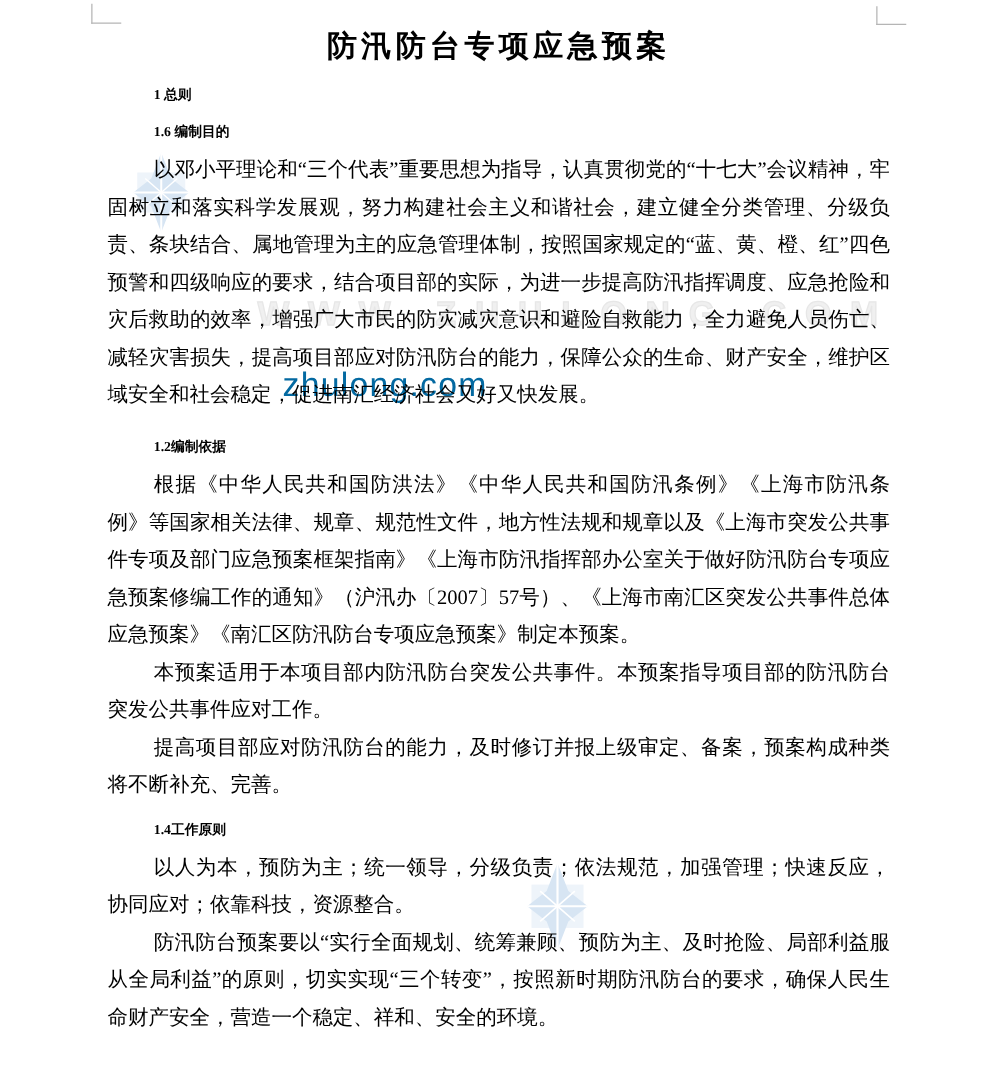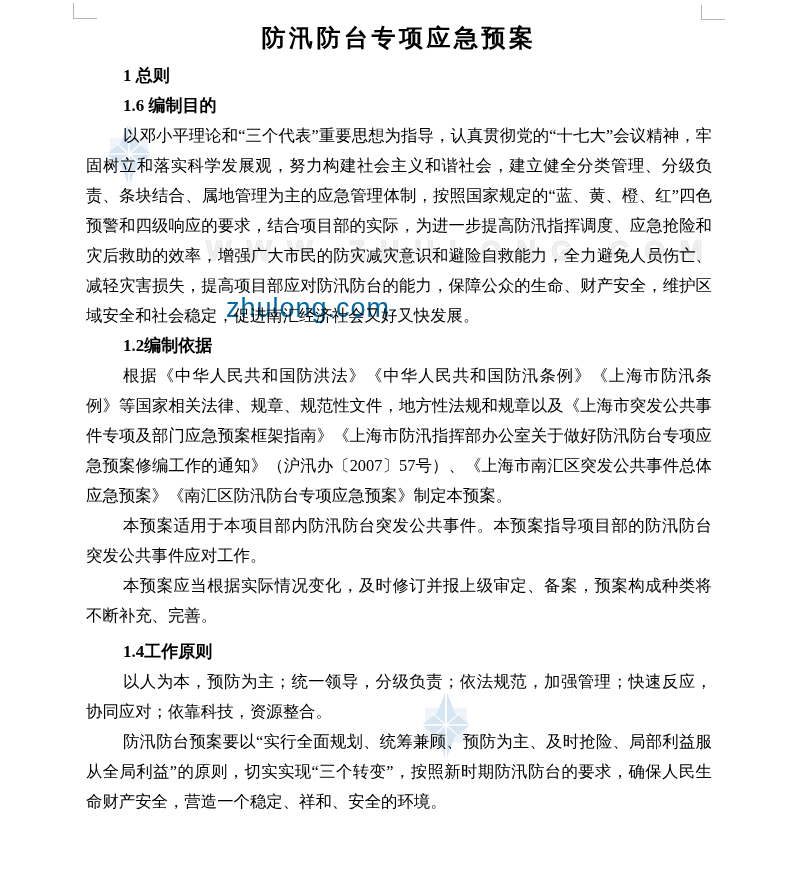--- a/index.html
+++ b/index.html
@@ -47,27 +47,27 @@
     padding: 0 84px 16px 86px;
   }
   .doc-title {
     margin: 20px 0 0 0;
     font-size: 24px; font-weight: bold;
     line-height: 36px;
     text-align: center;
     letter-spacing: 3.5px;
   }
   .hd {
-    font-size: 17px; font-weight: bold;
+    font-size: 11px; font-weight: bold;
     line-height: 30px;
     margin: 0; padding-left: 37px;
   }
   .hA { margin-top: 5px; }
   .hB { margin-top: 0; }
-  .hC { margin-top: 0; }
+  .hC { margin-top: 12px; }
   .hD { margin-top: 6px; }
   .par {
     margin: 0;
     font-size: 16.4px;
     line-height: 30px;
     text-align: justify;
     text-indent: 37px;
   }
 </style>
 </head>
@@ -104,20 +104,20 @@
 
     <h2 class="hd hA">1 总则</h2>
 
     <h2 class="hd hB">1.6 编制目的</h2>
     <p class="par">以邓小平理论和“三个代表”重要思想为指导，认真贯彻党的“十七大”会议精神，牢固树立和落实科学发展观，努力构建社会主义和谐社会，建立健全分类管理、分级负责、条块结合、属地管理为主的应急管理体制，按照国家规定的“蓝、黄、橙、红”四色预警和四级响应的要求，结合项目部的实际，为进一步提高防汛指挥调度、应急抢险和灾后救助的效率，增强广大市民的防灾减灾意识和避险自救能力，全力避免人员伤亡、减轻灾害损失，提高项目部应对防汛防台的能力，保障公众的生命、财产安全，维护区域安全和社会稳定，促进南汇经济社会又好又快发展。</p>
 
     <h2 class="hd hC">1.2编制依据</h2>
     <p class="par">根据《中华人民共和国防洪法》《中华人民共和国防汛条例》《上海市防汛条例》等国家相关法律、规章、规范性文件，地方性法规和规章以及《上海市突发公共事件专项及部门应急预案框架指南》《上海市防汛指挥部办公室关于做好防汛防台专项应急预案修编工作的通知》（沪汛办〔2007〕57号）、《上海市南汇区突发公共事件总体应急预案》《南汇区防汛防台专项应急预案》制定本预案。</p>
 
     <p class="par">本预案适用于本项目部内防汛防台突发公共事件。本预案指导项目部的防汛防台突发公共事件应对工作。</p>
-    <p class="par">本预案应当根据实际情况变化，及时修订并报上级审定、备案，预案构成种类将不断补充、完善。</p>
+    <p class="par">提高项目部应对防汛防台的能力，及时修订并报上级审定、备案，预案构成种类将不断补充、完善。</p>
 
     <h2 class="hd hD">1.4工作原则</h2>
     <p class="par">以人为本，预防为主；统一领导，分级负责；依法规范，加强管理；快速反应，协同应对；依靠科技，资源整合。</p>
     <p class="par">防汛防台预案要以“实行全面规划、统筹兼顾、预防为主、及时抢险、局部利益服从全局利益”的原则，切实实现“三个转变”，按照新时期防汛防台的要求，确保人民生命财产安全，营造一个稳定、祥和、安全的环境。</p>
   </div>
 
 </div>
 
 </body></html>

